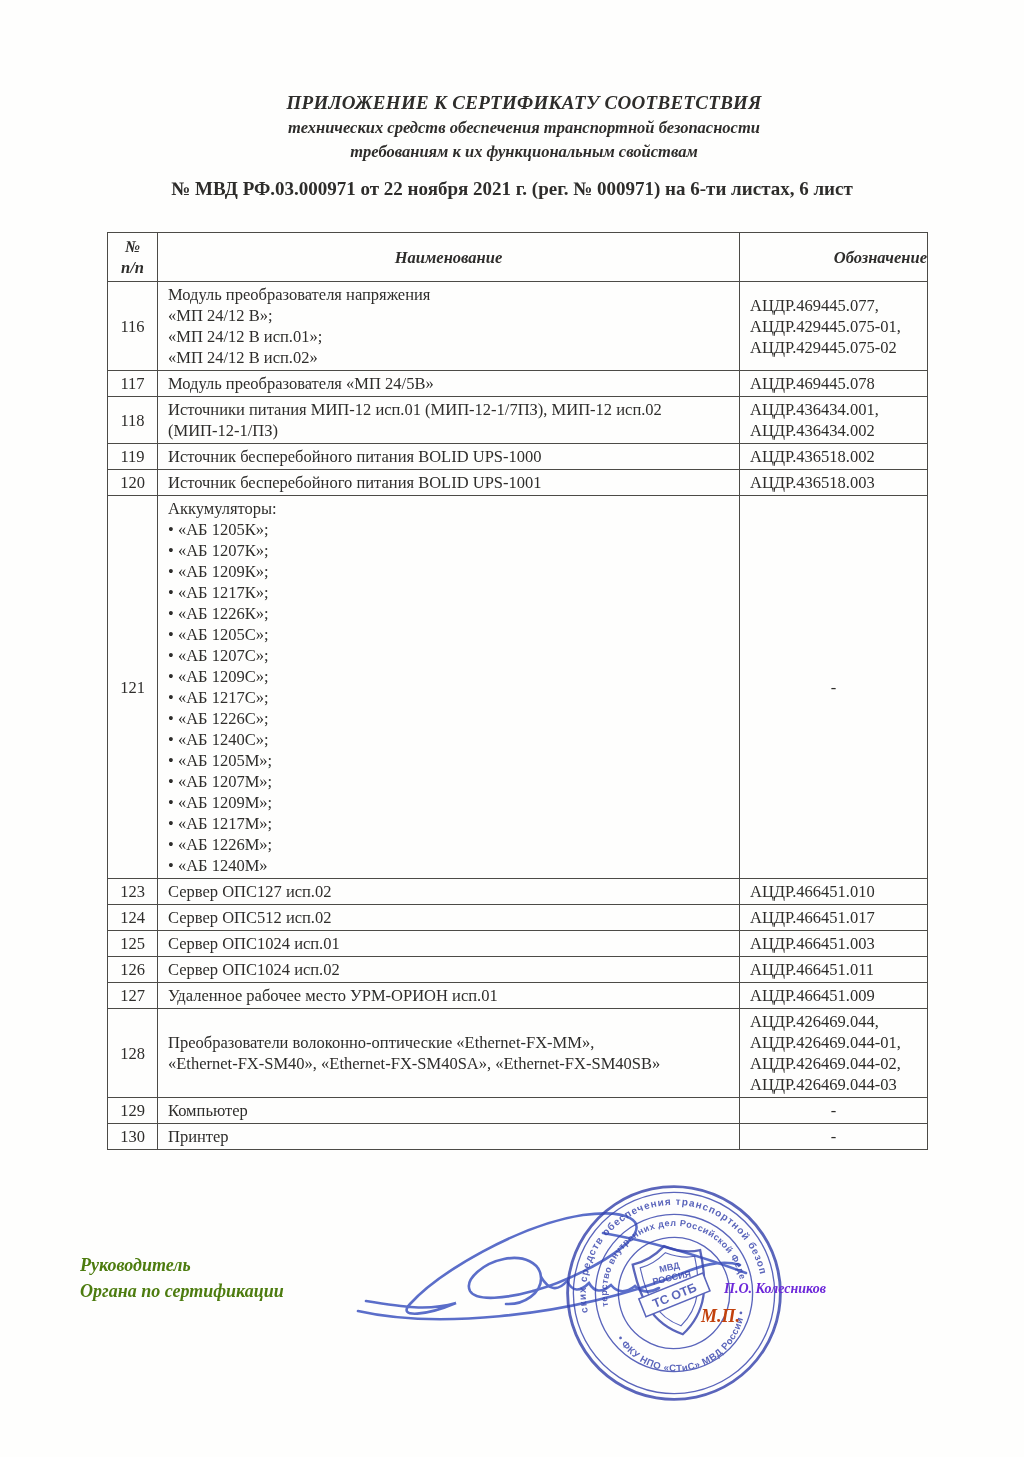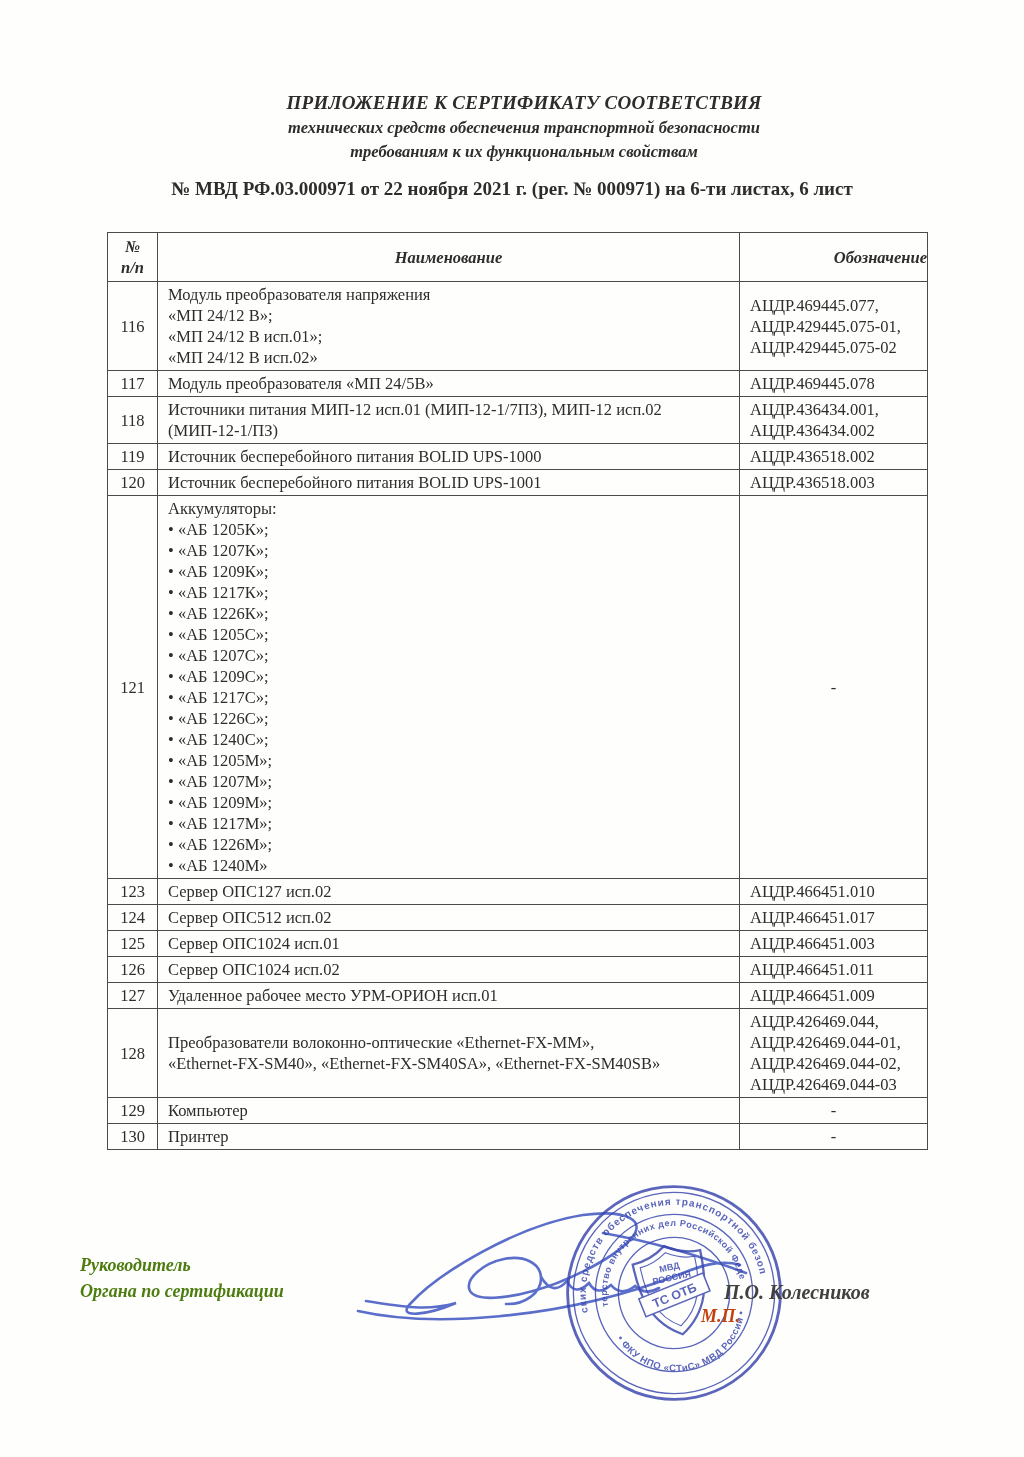--- a/index.html
+++ b/index.html
@@ -40,21 +40,21 @@
   td.c-num   { text-align: center; padding: 2px 2px; }
   td.c-name  { text-align: left; padding: 2px 10px; }
   td.c-desig { text-align: left; padding: 2px 10px; }
   td.c-desig.dash { text-align: center; padding: 2px 2px; }
 
   
   .role-block { position: absolute; left: 80px; top: 1252px;
                 font-size: 18px; font-weight: bold; font-style: italic; line-height: 26px;
                 color: #4d7c0f; }
   .signer-name { position: absolute; left: 724px; top: 1281px;
-                 font-size: 20px; font-weight: bold; font-style: italic; color: #404040; }
+                 font-size: 14px; font-weight: bold; font-style: italic; color: #6d28d9; }
   .seal-note { position: absolute; left: 701px; top: 1306px;
                font-size: 18px; font-weight: bold; font-style: italic; color: #c2410c; }
 
   .signature-svg { position: absolute; left: 348px; top: 1203px; width: 410px; height: 135px; }
 
   .stamp-svg { position: absolute; left: 559px; top: 1178px; width: 230px; height: 230px;
                opacity: .82; transform: rotate(-12deg); }
   .stamp-svg text { font-family: "Liberation Sans", sans-serif; fill: #3744ad; }
 </style>
 </head>

